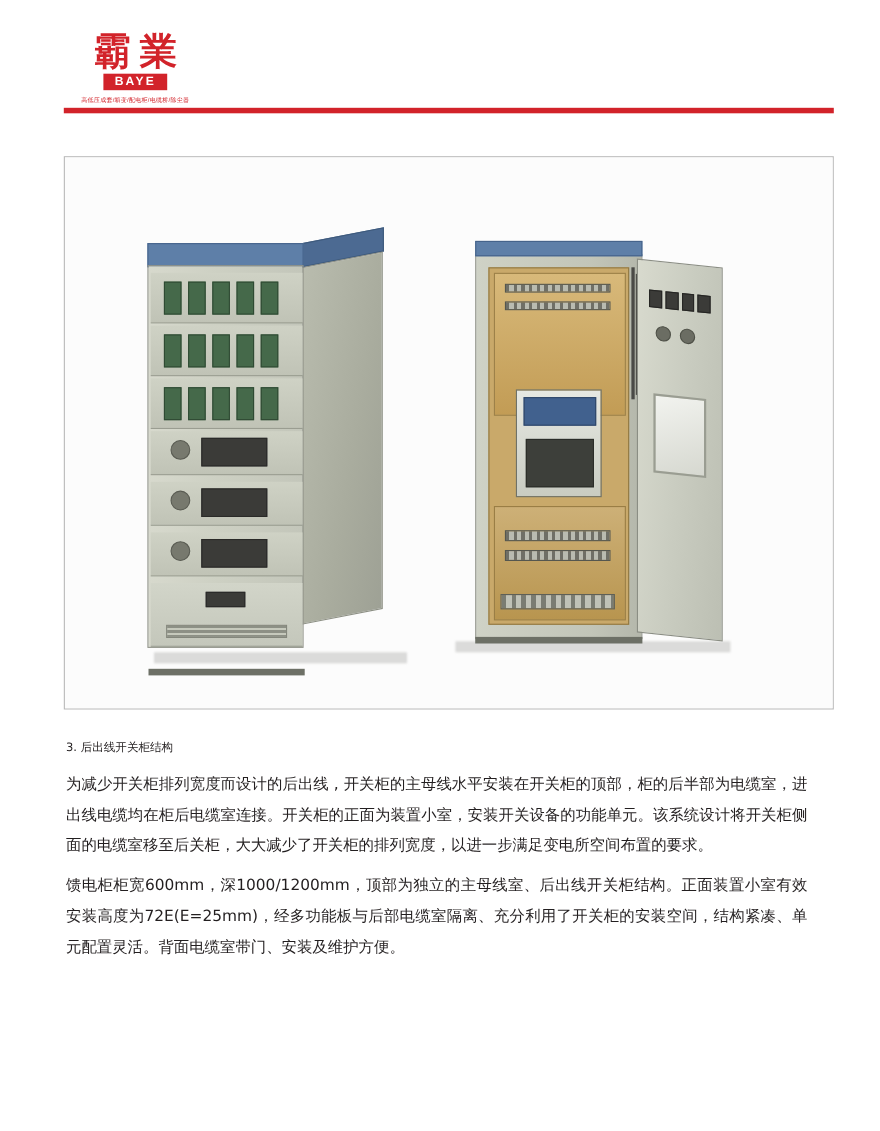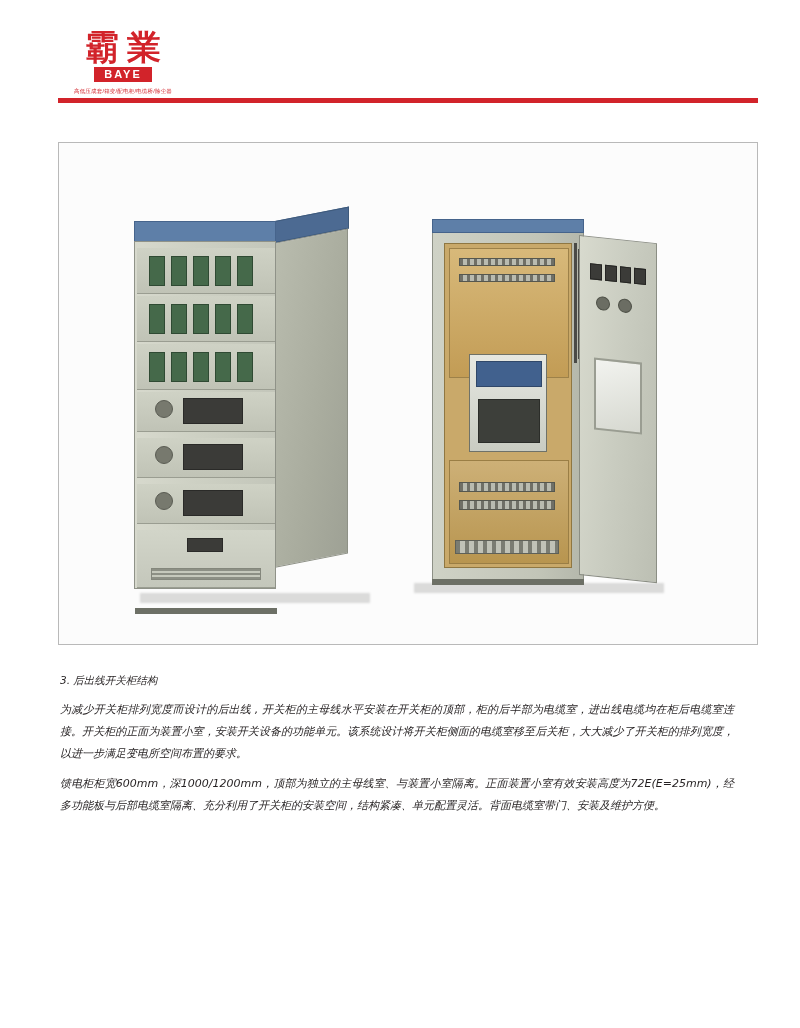--- a/index.html
+++ b/index.html
@@ -311,29 +311,28 @@
   }
 
   
   .body-text {
     position: absolute;
     left: 60px;
     top: 672px;
     width: 690px;
     font-family: "DejaVu Sans", "Liberation Sans", sans-serif;
     color: #231f20;
-    font-style: italic;
   }
   .sec-title {
     font-size: 10.5px;
     line-height: 1.6;
     margin-bottom: 10px;
   }
   .para {
-    font-size: 11px;
+    font-size: 14px;
     line-height: 2.0;
     margin: 0 16px 8px 0;
     text-align: justify;
   }
 </style>
 </head>
 <body>
 
 <div class="header">
 
@@ -442,14 +441,14 @@
 
       <div class="cr-base"></div>
     </div>
 
   </div>
 </div>
 
 <div class="body-text">
   <div class="sec-title">3. 后出线开关柜结构</div>
   <p class="para">为减少开关柜排列宽度而设计的后出线 , 开关柜的主母线水平安装在开关柜的顶部，柜的后半部为电缆室，进出线电缆均在柜后电缆室连接。开关柜的正面为装置小室，安装开关设备的功能单元。该系统设计将开关柜侧面的电缆室移至后关柜，大大减少了开关柜的排列宽度，以进一步满足变电所空间布置的要求。</p>
-  <p class="para">馈电柜柜宽600mm，深1000/1200mm，顶部为独立的主母线室、与装置小室隔离。正面装置小室有效安装高度为72E(E=25mm)，经多功能板与后部电缆室隔离、充分利用了开关柜的安装空间，结构紧凑、单元配置灵活。背面电缆室带门、安装及维护方便。</p>
+  <p class="para">馈电柜柜宽600mm，深1000/1200mm，顶部为独立的主母线室、后出线开关柜结构。正面装置小室有效安装高度为72E(E=25mm)，经多功能板与后部电缆室隔离、充分利用了开关柜的安装空间，结构紧凑、单元配置灵活。背面电缆室带门、安装及维护方便。</p>
 </div>
 
 </body></html>

